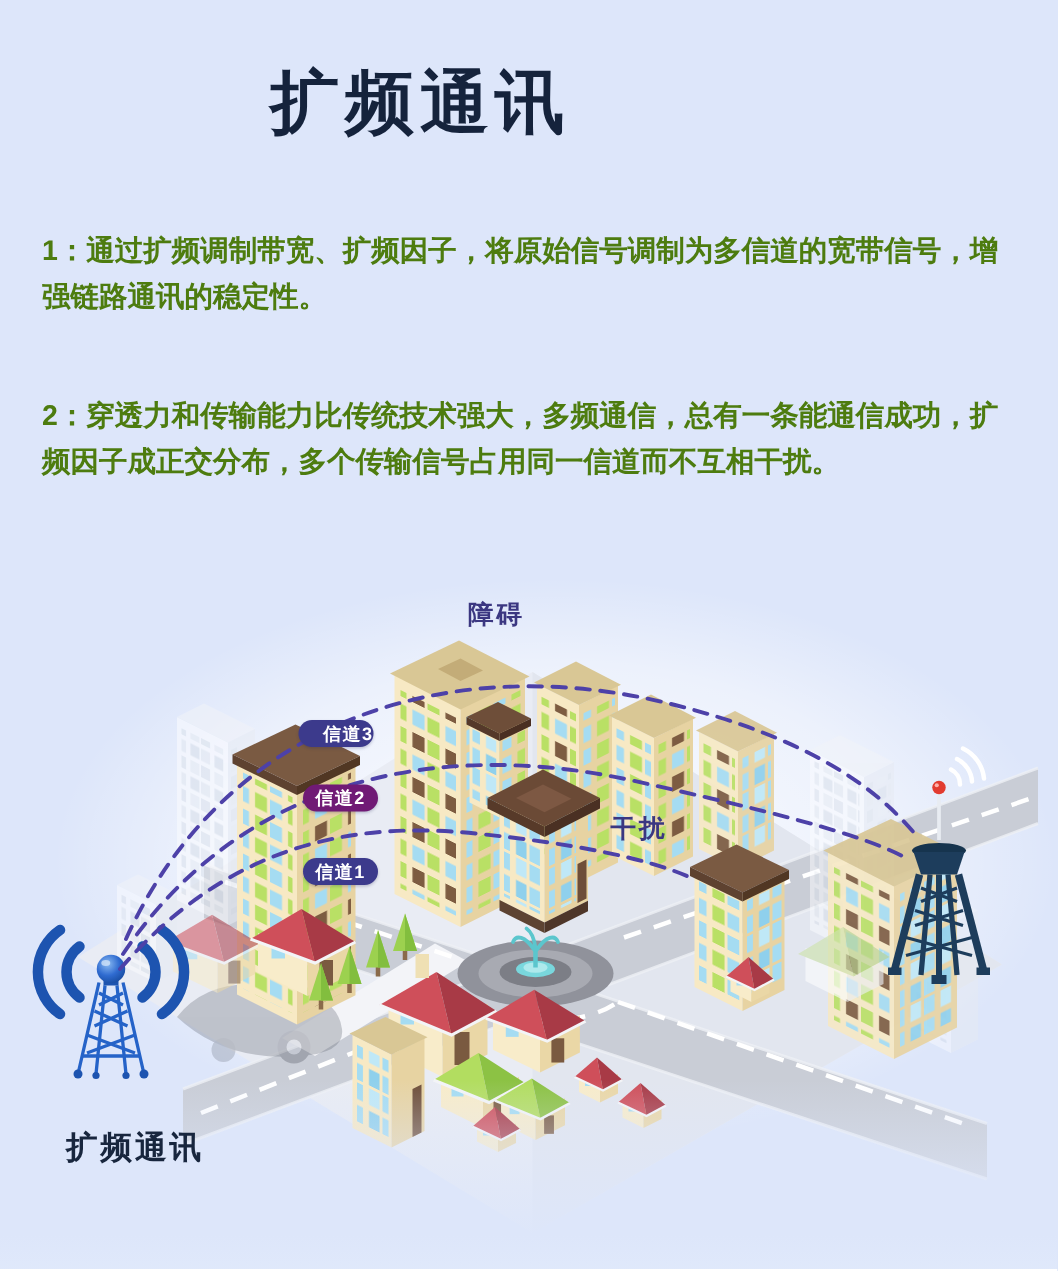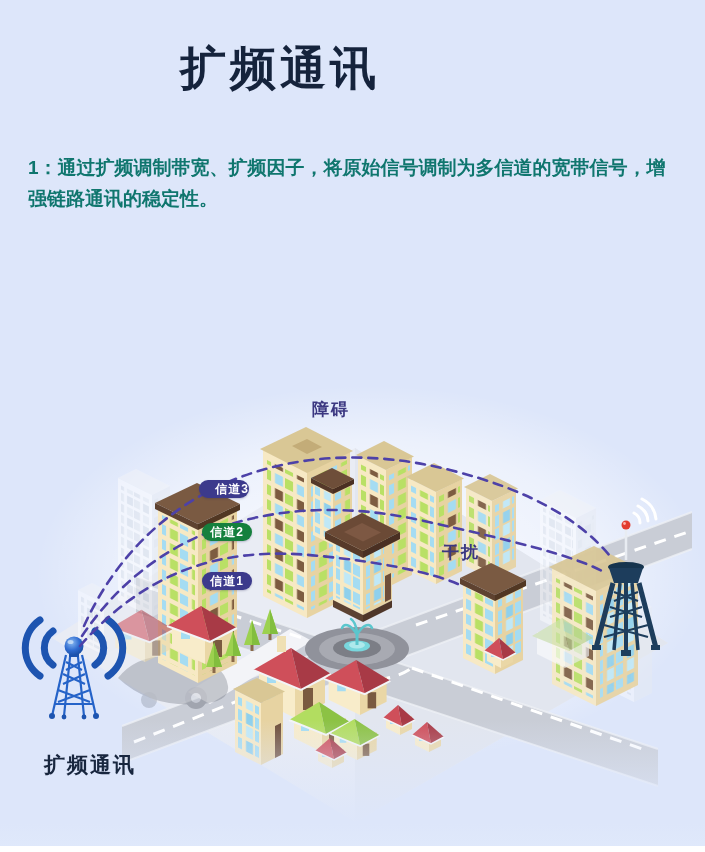--- a/index.html
+++ b/index.html
@@ -8,60 +8,61 @@
     background:#dde6fa;
     font-family:"Liberation Sans","DejaVu Sans",sans-serif;
   }
   .page{position:relative;width:560px;height:852px;}
   .title{
     margin:0;padding-top:38px;text-align:center;
     font-size:46px;font-weight:900;color:#15233c;letter-spacing:4px;
   }
   .paragraphs{
     margin:52px 28px 0 28px;width:649px;
-    color:#0f766e;font-size:19px;line-height:31px;font-weight:700;
+    color:#4d7c0f;font-size:19px;line-height:31px;font-weight:700;
     text-align:left;
   }
   .paragraphs p{margin:0;}
   .paragraphs p + p{margin-top:48px;}
   .illustration-svg{position:absolute;left:0;top:382px;width:705px;height:470px;}
   .lbl{
     position:absolute;font-weight:700;color:#3b3781;
     font-size:17px;letter-spacing:2px;white-space:nowrap;
   }
   .lbl-obstacle{left:280px;top:398px;margin-left:32px;}
-  .lbl-interference{left:442px;top:541px;}
+  .lbl-interference{left:407px;top:541px;}
   .pill{
     position:absolute;width:50px;height:18px;border-radius:9px;
     color:#ffffff;font-size:12px;font-weight:700;text-align:center;
     line-height:18px;letter-spacing:1px;
     box-shadow:0 1px 2px rgba(40,40,90,.25);
   }
   .pill-indigo{background:#3c3a8c;}
-  .pill-green{background:#15803d;}
+  .pill-green{background:#701a75;}
   .pill-3{left:199px;top:480px;text-align:right;}
   .pill-2{left:202px;top:523px;}
   .pill-1{left:202px;top:556px;margin-top:16px;}
   .caption{
     position:absolute;left:44px;top:751px;
     font-size:21px;font-weight:700;color:#18263e;letter-spacing:2px;
   }
   .bottom-strip{
     position:absolute;left:0;bottom:0;width:705px;height:6px;background:#ffffff;
   }
 </style>
 </head>
 <body>
 
 <div class="page">
 
   <h1 class="title">扩频通讯</h1>
 
   <div class="paragraphs">
     <p>1：通过扩频调制带宽、扩频因子，将原始信号调制为多信道的宽带信号，增强链路通讯的稳定性。</p>
+    <p>2：穿透力和传输能力比传统技术强大，多频通信，总有一条能通信成功，扩频因子成正交分布，多个传输信号占用同一信道而不互相干扰。</p>
   </div>
 
   <svg class="illustration-svg" viewBox="0 382 705 470" aria-hidden="true">
     <defs>
       <radialGradient id="gGlow" cx="50%" cy="50%" r="50%">
         <stop offset="0%" stop-color="#ffffff" stop-opacity="0.9"></stop>
         <stop offset="70%" stop-color="#ffffff" stop-opacity="0.45"></stop>
         <stop offset="100%" stop-color="#ffffff" stop-opacity="0"></stop>
       </radialGradient>
       <radialGradient id="gSphere" cx="38%" cy="32%" r="75%">

